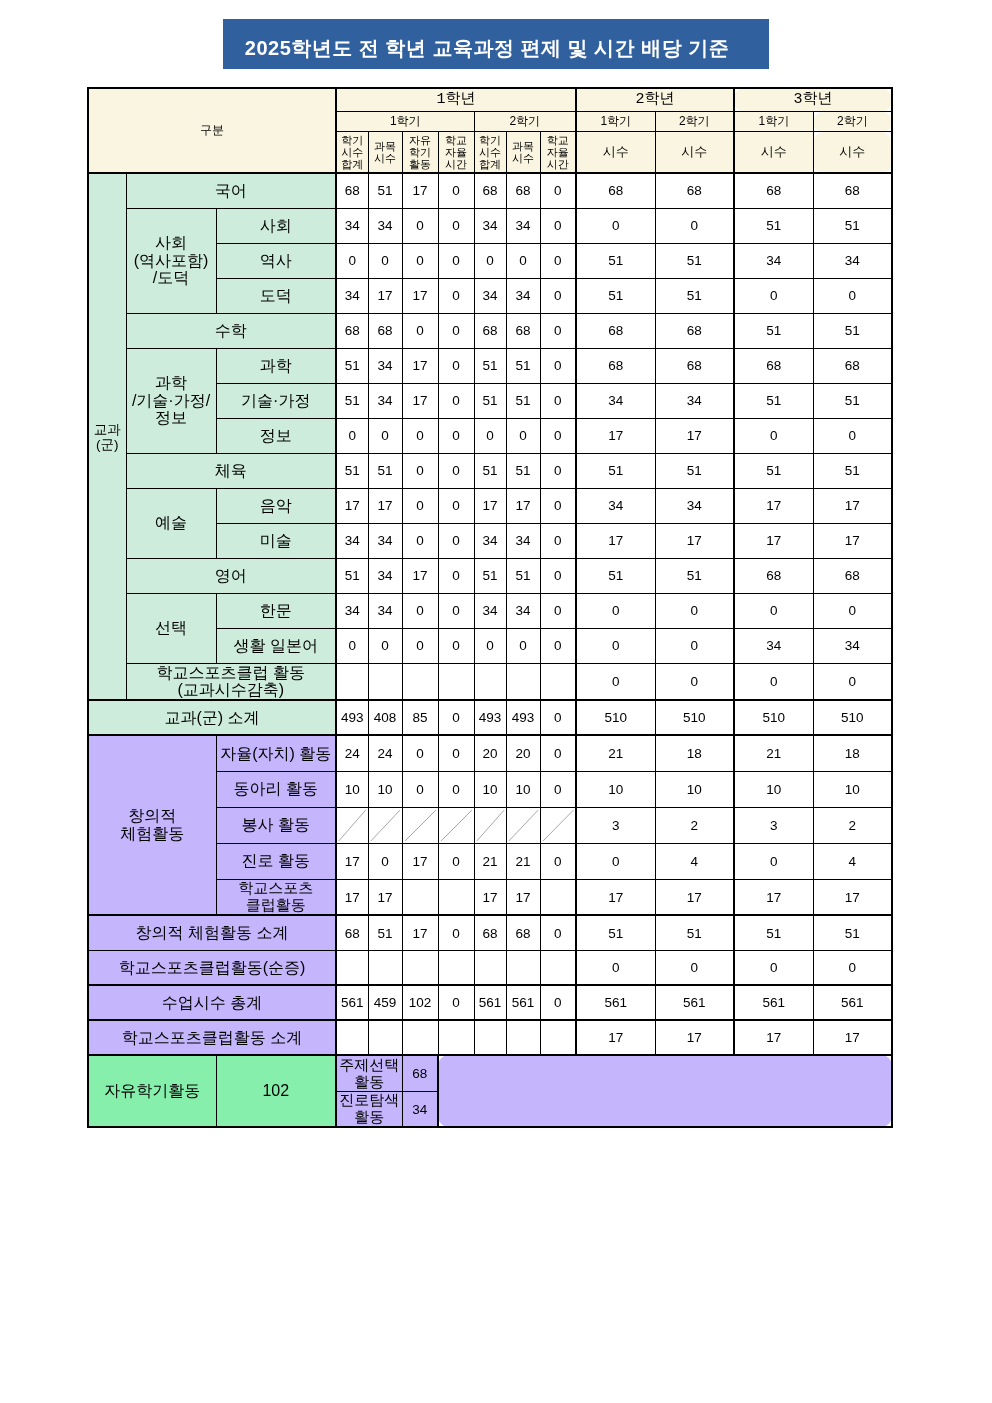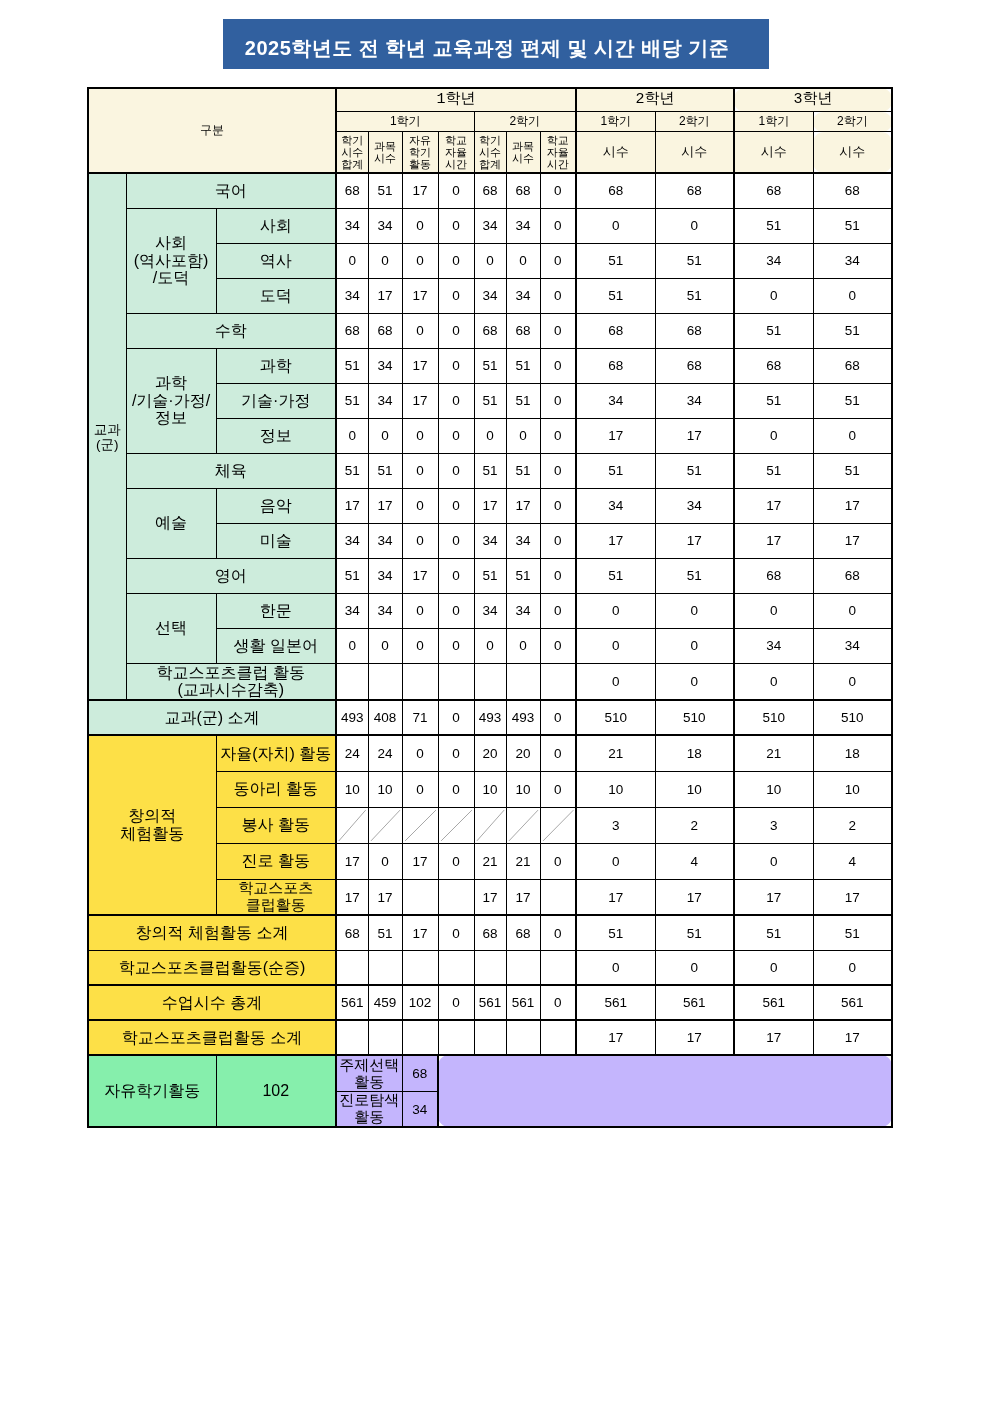--- a/index.html
+++ b/index.html
@@ -58,21 +58,21 @@
   .br2{border-right:2px solid #000 !important;border-radius:11px;}
 
   .hdr{background:#faf5e0;}
   .hdr-grade{font-size:15px;font-weight:bold;height:22px;font-family:Liberation Mono, monospace;}
   .hdr-sem{font-size:12px;height:19px;}
   .hdr-sub{font-size:11px;height:40px;line-height:1.05;}
   .hdr-sisu{font-size:13px;height:40px;}
   .hdr-gubun{font-size:12px;margin-top:25px;}
 
   .green{background:#cdecdc;}
-  .peach{background:#fde047;}
+  .peach{background:#c4b5fd;}
   .lav{background:#86efac;}
 
   .row-h{height:35px;}
   .row-h2{height:36px;}
   .subj{font-size:16px;}
   .num{background:#ffffff;font-size:13.5px;}
   .bold{font-weight:bold;}
   .small{font-size:15px;line-height:1.1;}
   .vert{font-size:13.5px;line-height:1.55;}
 
@@ -355,21 +355,21 @@
             <td class="num"></td>
             <td class="num bl2">0</td>
             <td class="num">0</td>
             <td class="num bl2">0</td>
             <td class="num br2">0</td>
           </tr>
           <tr class="row-h">
             <td class="green subj bold bt2 bl2" colspan="3">교과(군) 소계</td>
             <td class="num bt2 bold bl2">493</td>
             <td class="num bt2 bold">408</td>
-            <td class="num bt2 bold">71</td>
+            <td class="num bt2 bold">85</td>
             <td class="num bt2 bold">0</td>
             <td class="num bt2 bold">493</td>
             <td class="num bt2 bold">493</td>
             <td class="num bt2 bold">0</td>
             <td class="num bt2 bold bl2">510</td>
             <td class="num bt2 bold">510</td>
             <td class="num bt2 bold bl2">510</td>
             <td class="num bt2 bold br2">510</td>
           </tr>
           <tr class="row-h2">

